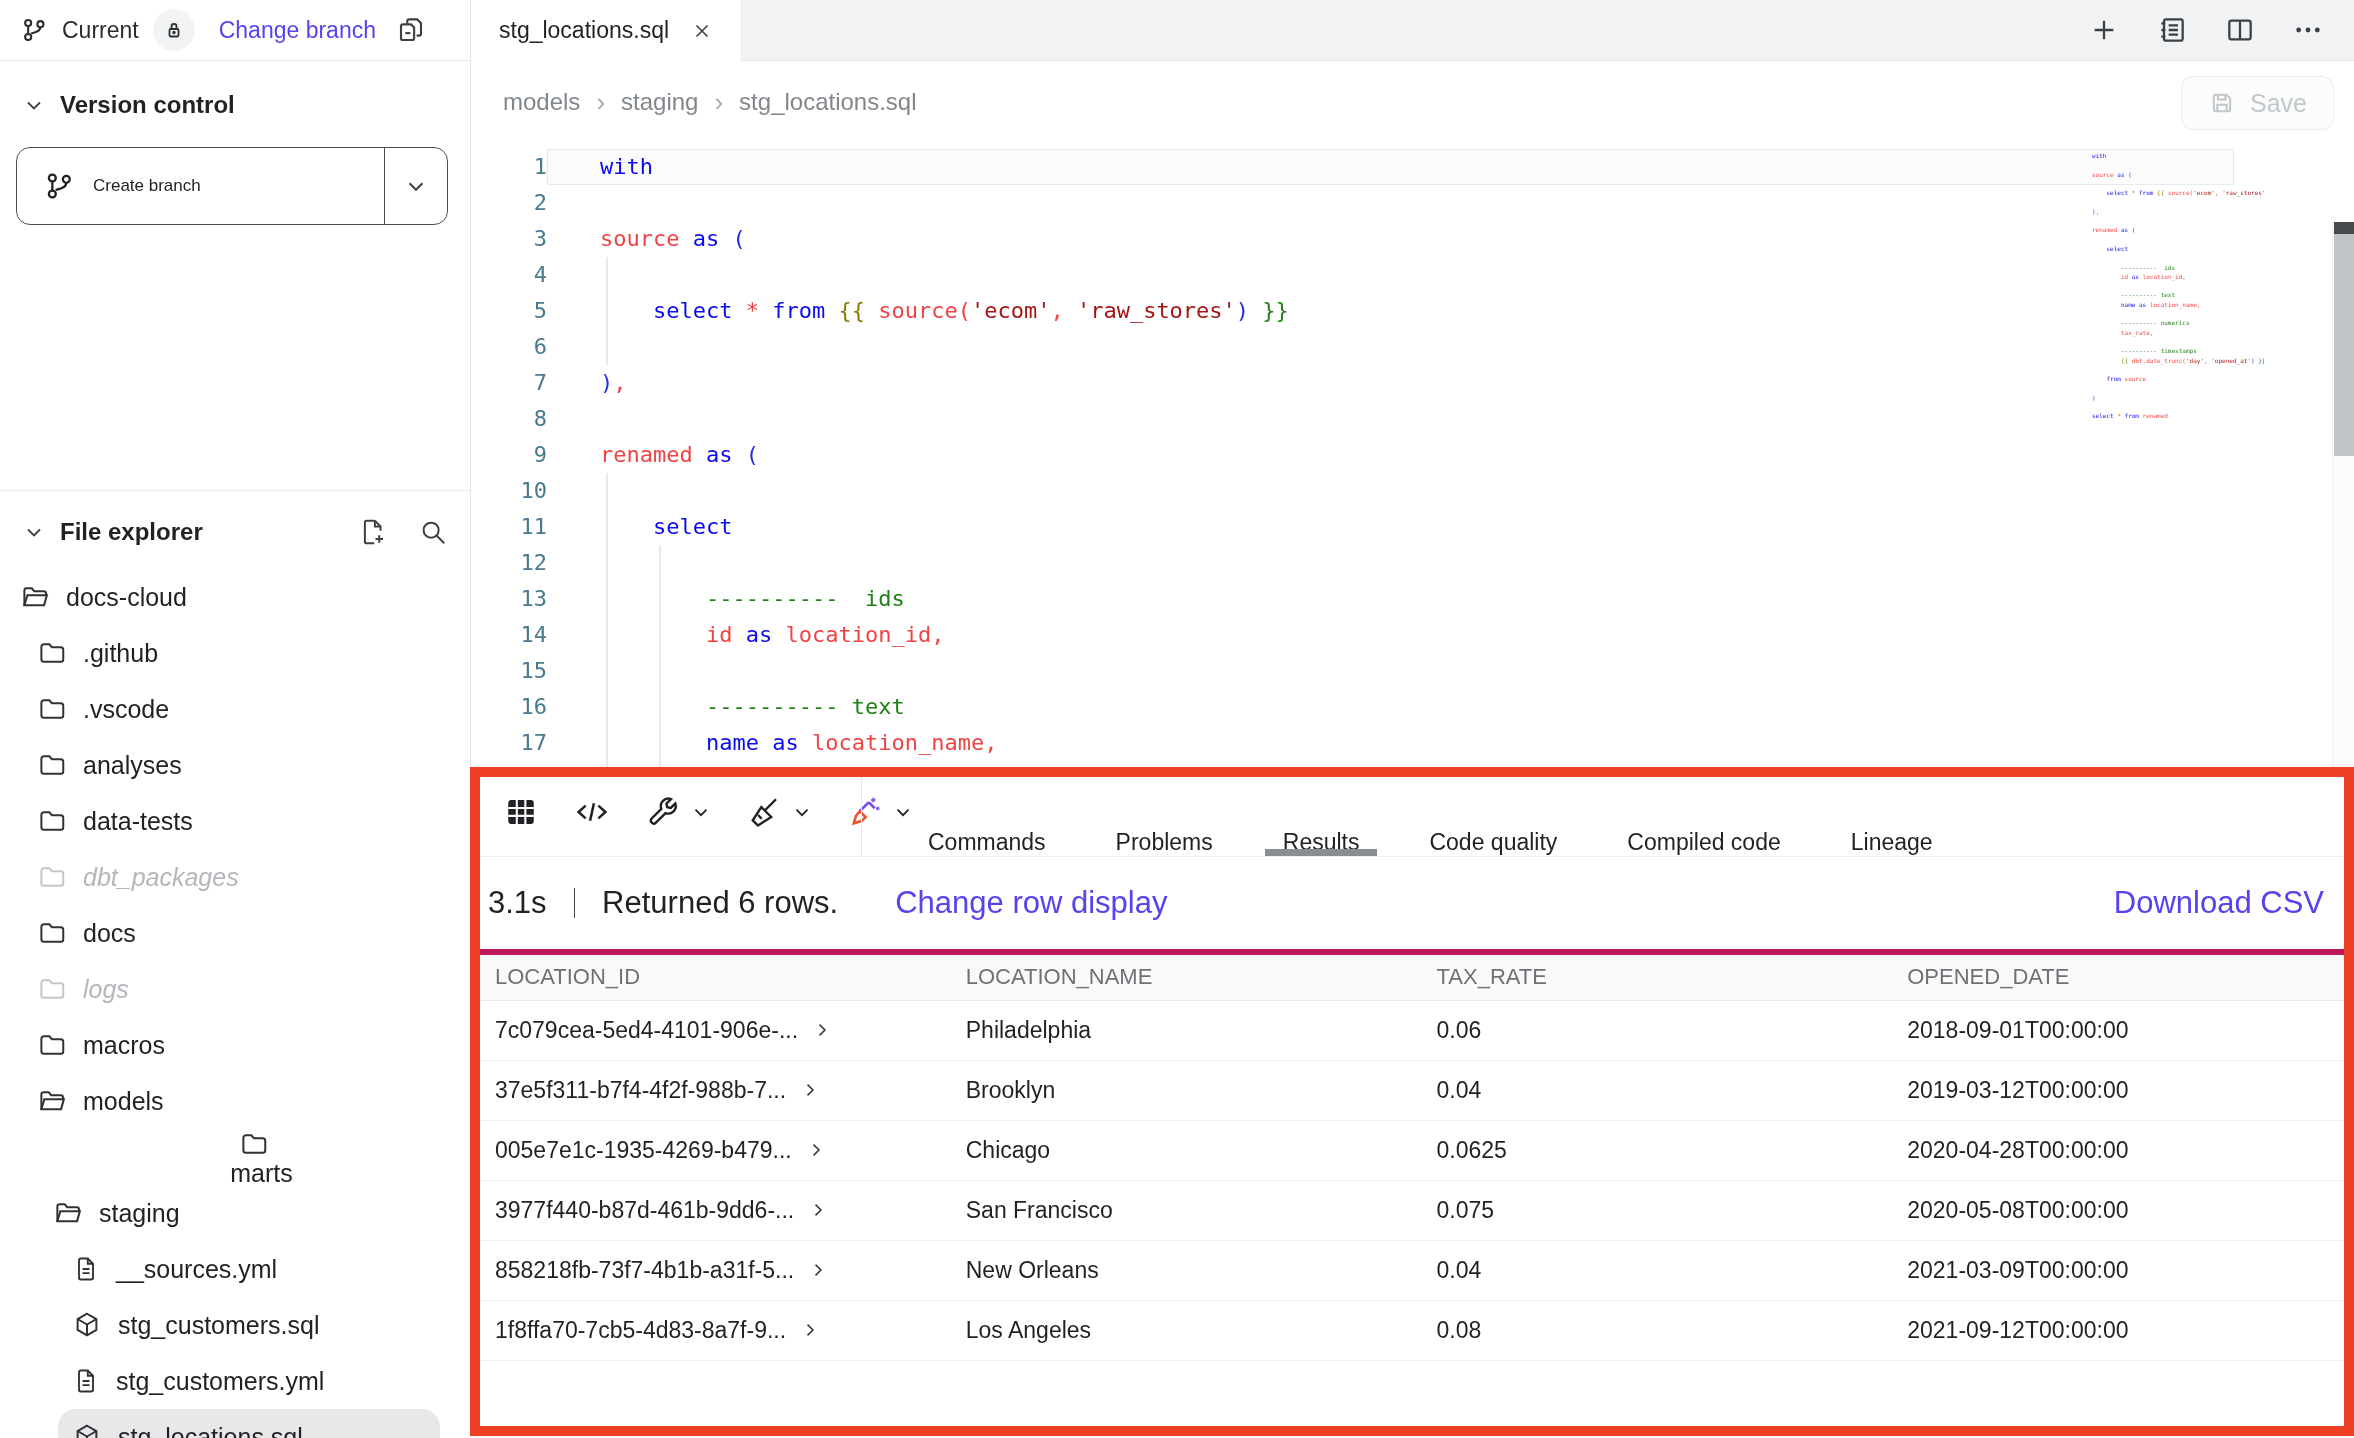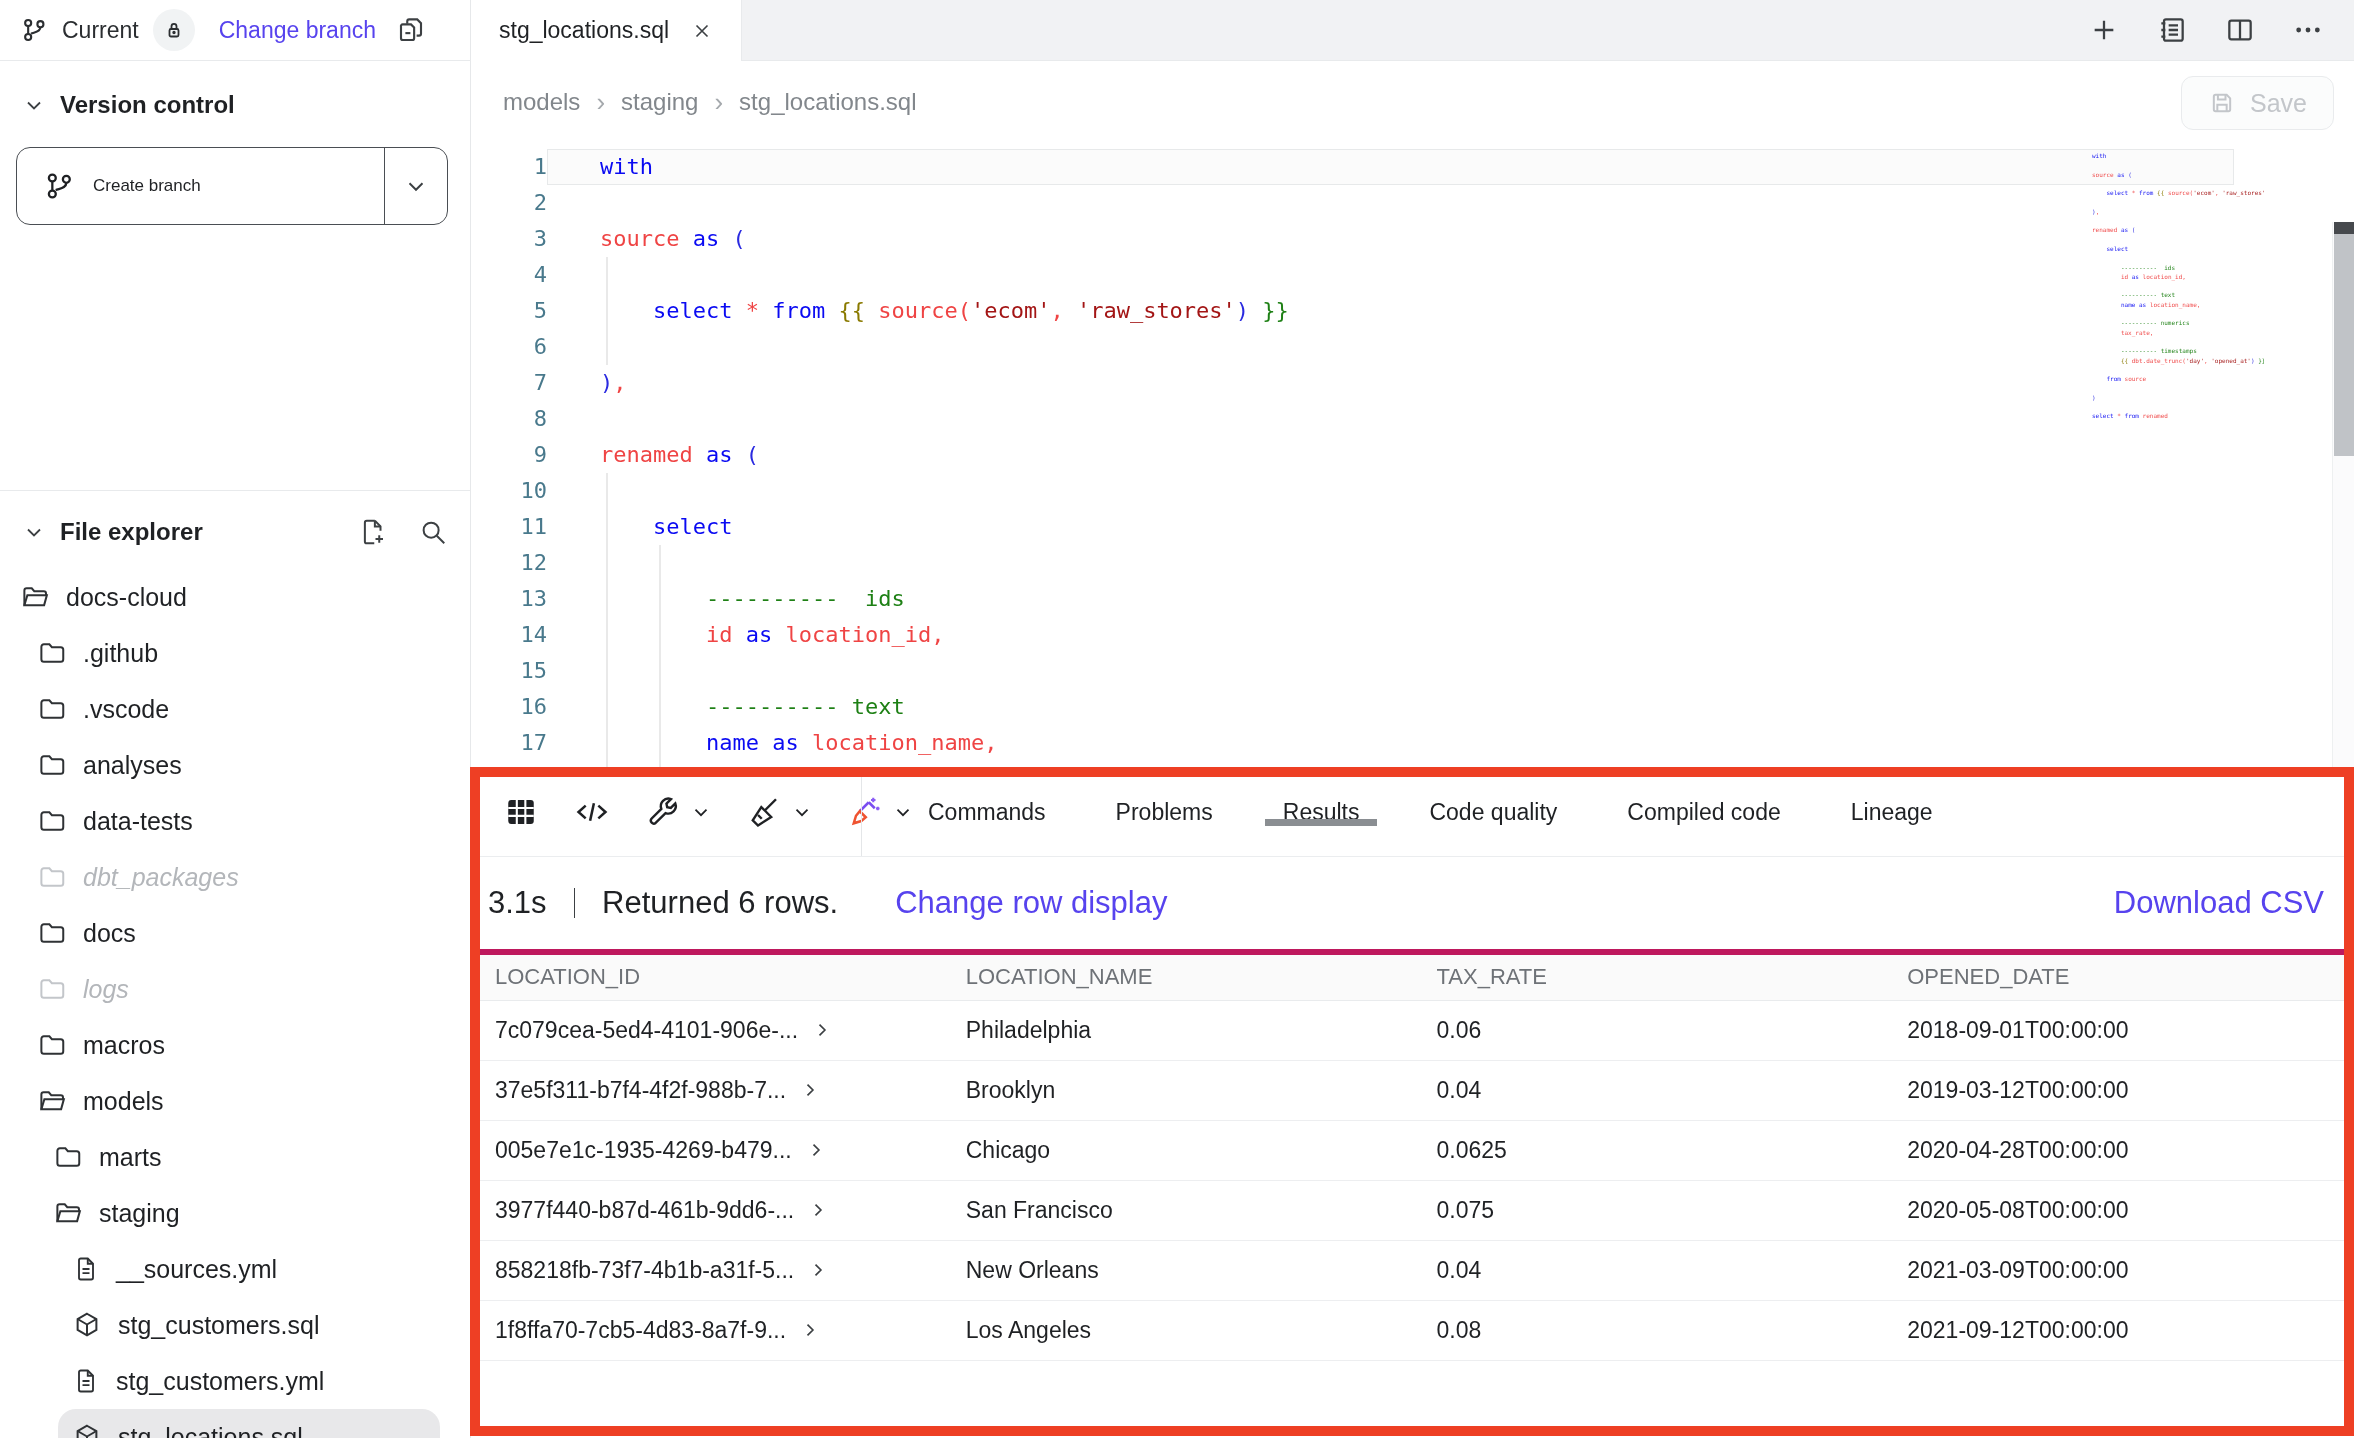--- a/index.html
+++ b/index.html
@@ -75,21 +75,21 @@
   .scrollbar { position:absolute; top:79px; right:0; width:22px; height:628px; background:#fbfbfc; border-left:1px solid #eef0f1; }
   .sb-cap { position:absolute; top:0; left:1px; right:0; height:12px; background:#46494d; }
   .sb-thumb { position:absolute; top:12px; left:1px; right:0; height:222px; background:#c0c3c7; }
 
   
   .panel { position:absolute; left:0; top:707px; right:0; bottom:0; background:#fff; }
   .ptoolbar { height:89px; display:flex; align-items:stretch; border-bottom:1px solid #ebedef; }
   .ptools { display:flex; align-items:center; gap:34px; padding-left:32px; width:390px; flex:none; color:#1f2124; }
   .tool { display:flex; align-items:center; gap:9px; cursor:pointer; }
   .pt-divider { width:1px; background:#e4e6e8; }
-  .panel-tabs { display:flex; align-items:center; gap:66px; margin-left:64px; }
+  .panel-tabs { display:flex; align-items:flex-end; gap:66px; margin-left:64px; }
   .ptab { display:flex; align-items:center; font-size:23px; color:#1f2124; position:relative; cursor:pointer; padding:0 2px; }
   .ptab.active::after { content:""; position:absolute; left:-16px; right:-16px; bottom:0; height:7px; background:#8a8e92; }
   .meta-row { height:92px; display:flex; align-items:center; padding:0 30px 0 17px; font-size:31px;gap:11px; }
   .vdiv { width:1.5px; height:30px; background:#3c4043; margin:0 16px; }
   .link { color:#5743ee; font-weight:500; cursor:pointer; }
   .crd { margin-left:46px; }
   .dlcsv { margin-left:auto; }
   .rtable { width:100%; border-collapse:collapse; table-layout:fixed; }
   .rtable th {
     background:#fafafa; border-top:6px solid #be185d; border-bottom:1px solid #e9ebed;
@@ -300,21 +300,21 @@
         </div>
         <div class="tree-item" style="padding-left: 37px;">
           <span class="t-icon">
             <svg width="30" height="30" viewBox="0 0 24 24" fill="none" stroke="currentColor" stroke-width="1.6">
               <path d="M3.5 18.5V6.8a1.8 1.8 0 0 1 1.8-1.8h4.1l2 2.3H19a1.8 1.8 0 0 1 1.8 1.8v1.4"></path>
               <path d="M3.5 18.5l2.4-8h15.6l-2.2 8z"></path>
             </svg>
           </span>
           <span>models</span>
         </div>
-        <div class="tree-item" style="padding-left: 53px;">
+        <div class="tree-item" style="padding-left: 53px; flex-direction: column;">
           <span class="t-icon">
             <svg width="30" height="30" viewBox="0 0 24 24" fill="none" stroke="currentColor" stroke-width="1.6">
               <path d="M3.5 7a2 2 0 0 1 2-2h4.4l2 2.3H19a2 2 0 0 1 2 2V17a2 2 0 0 1-2 2H5.5a2 2 0 0 1-2-2z"></path>
             </svg>
           </span>
           <span>marts</span>
         </div>
         <div class="tree-item" style="padding-left: 53px;">
           <span class="t-icon">
             <svg width="30" height="30" viewBox="0 0 24 24" fill="none" stroke="currentColor" stroke-width="1.6">

